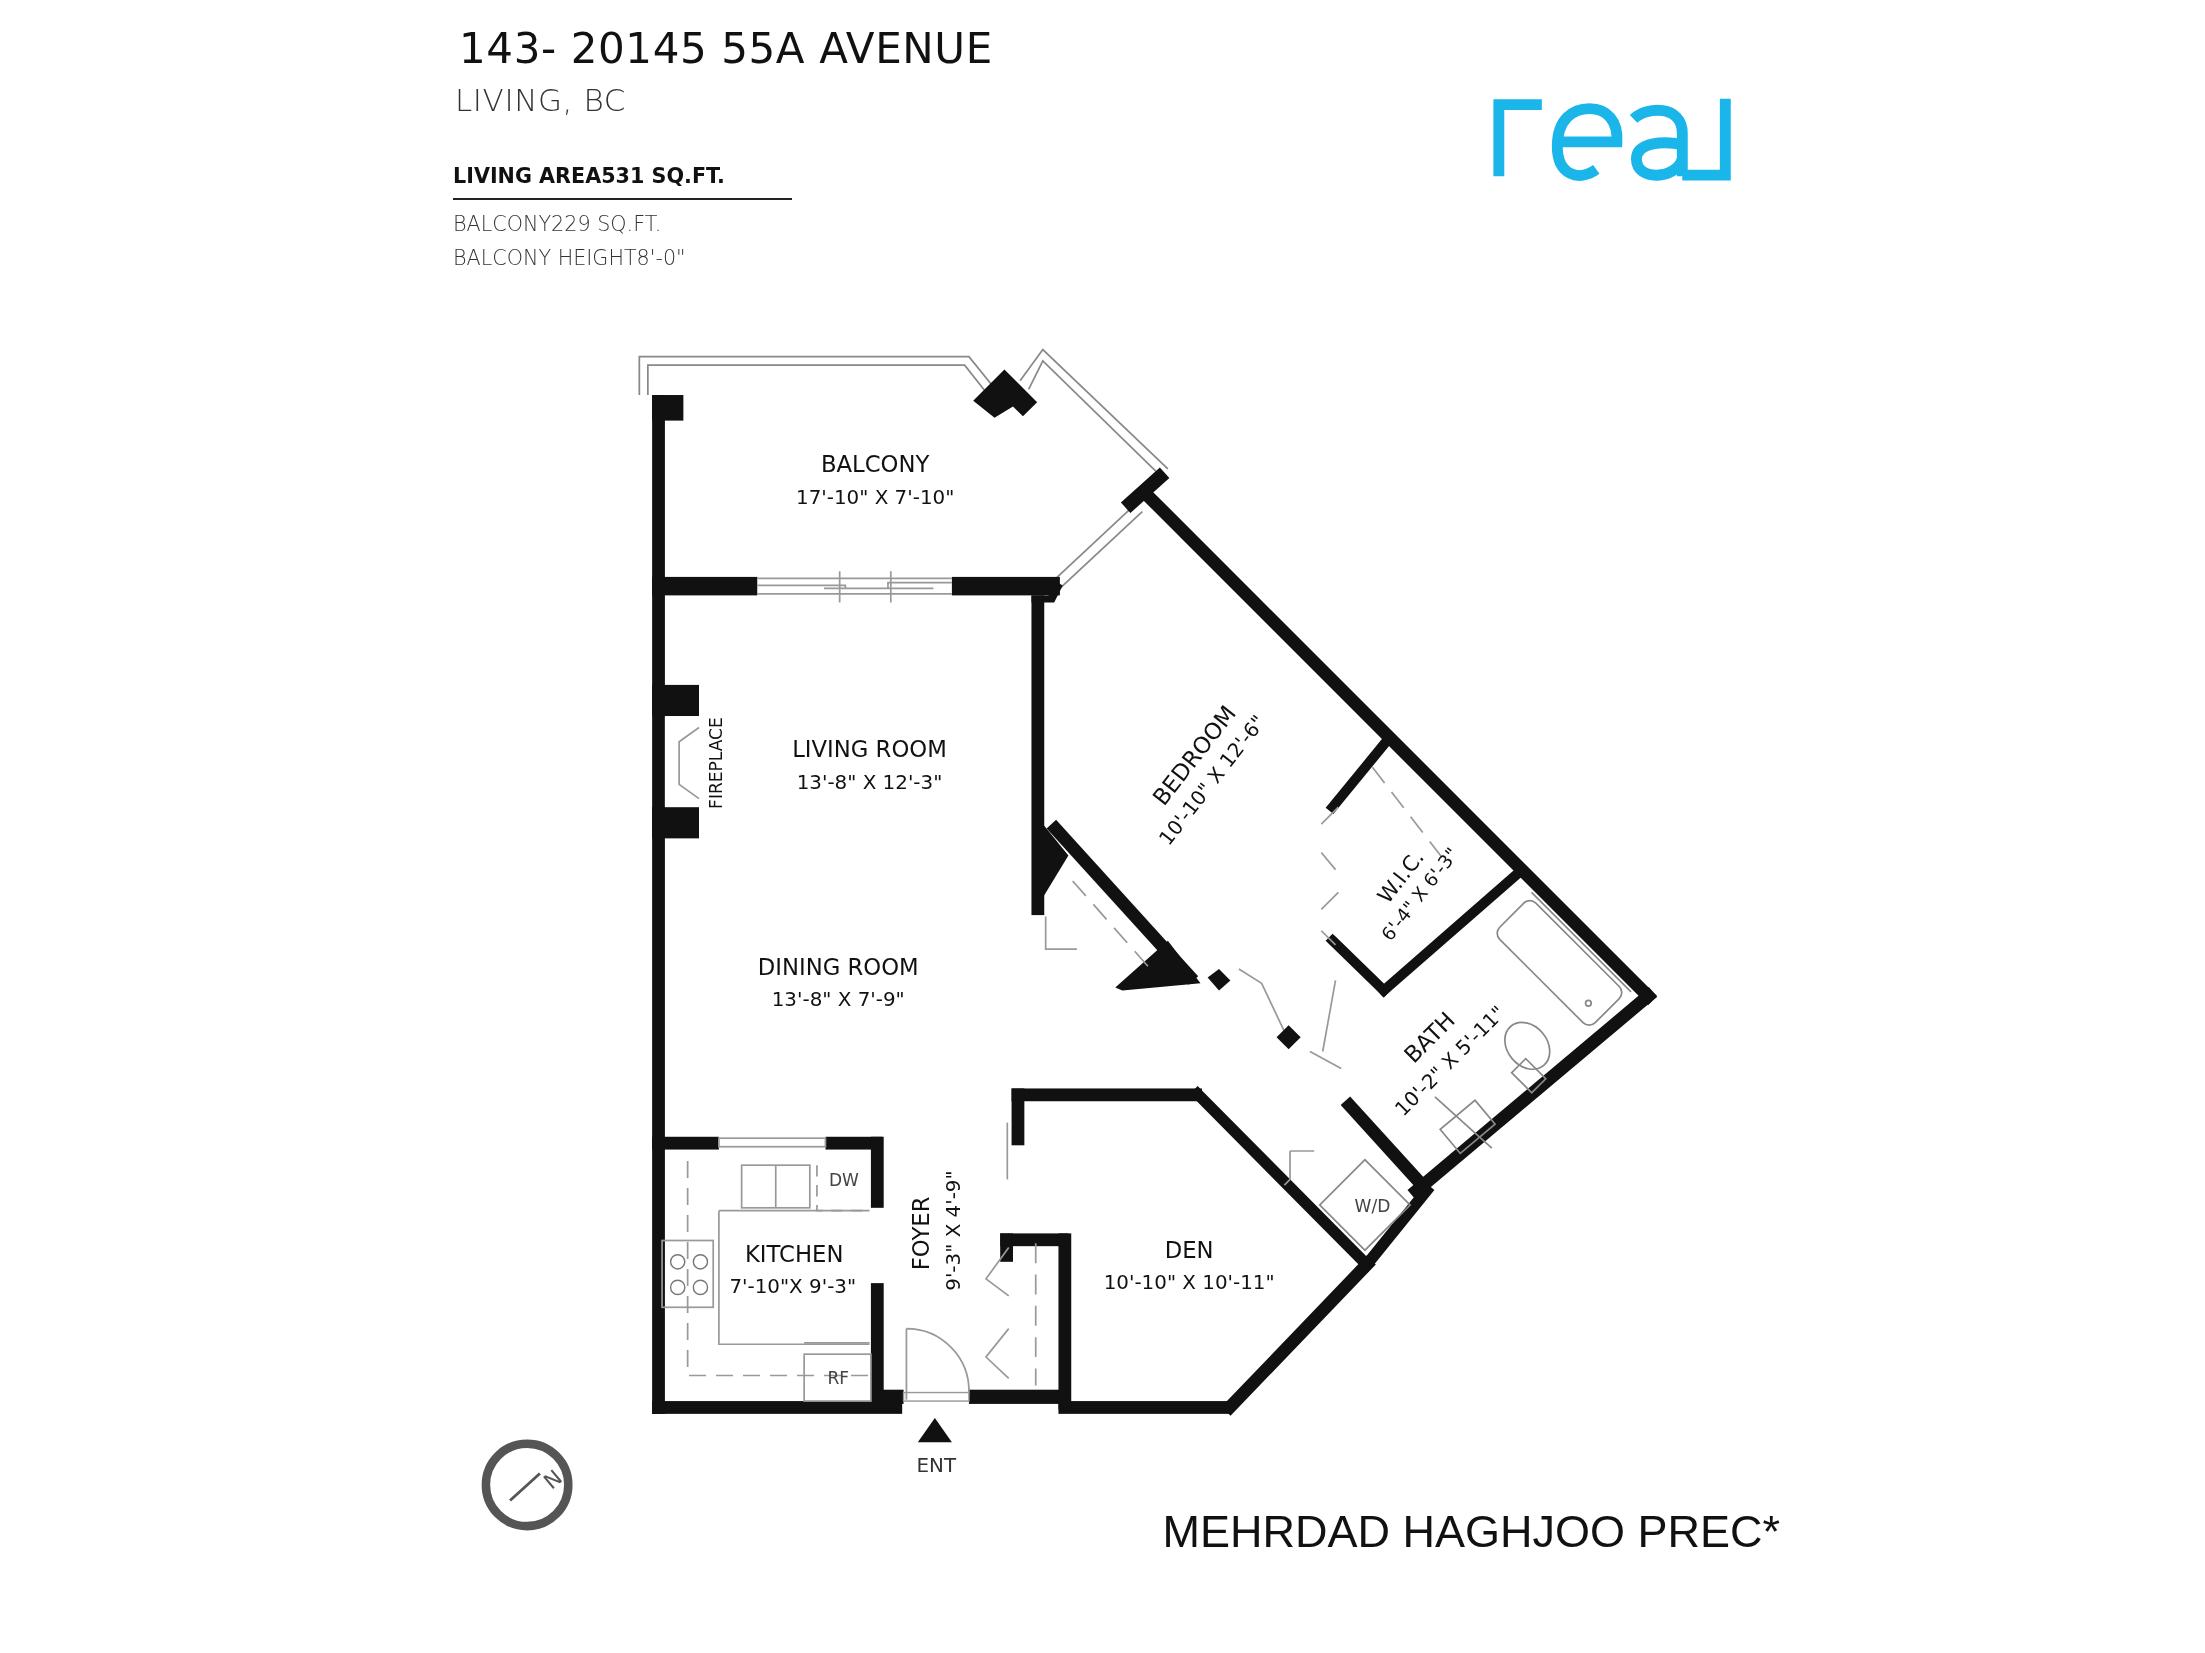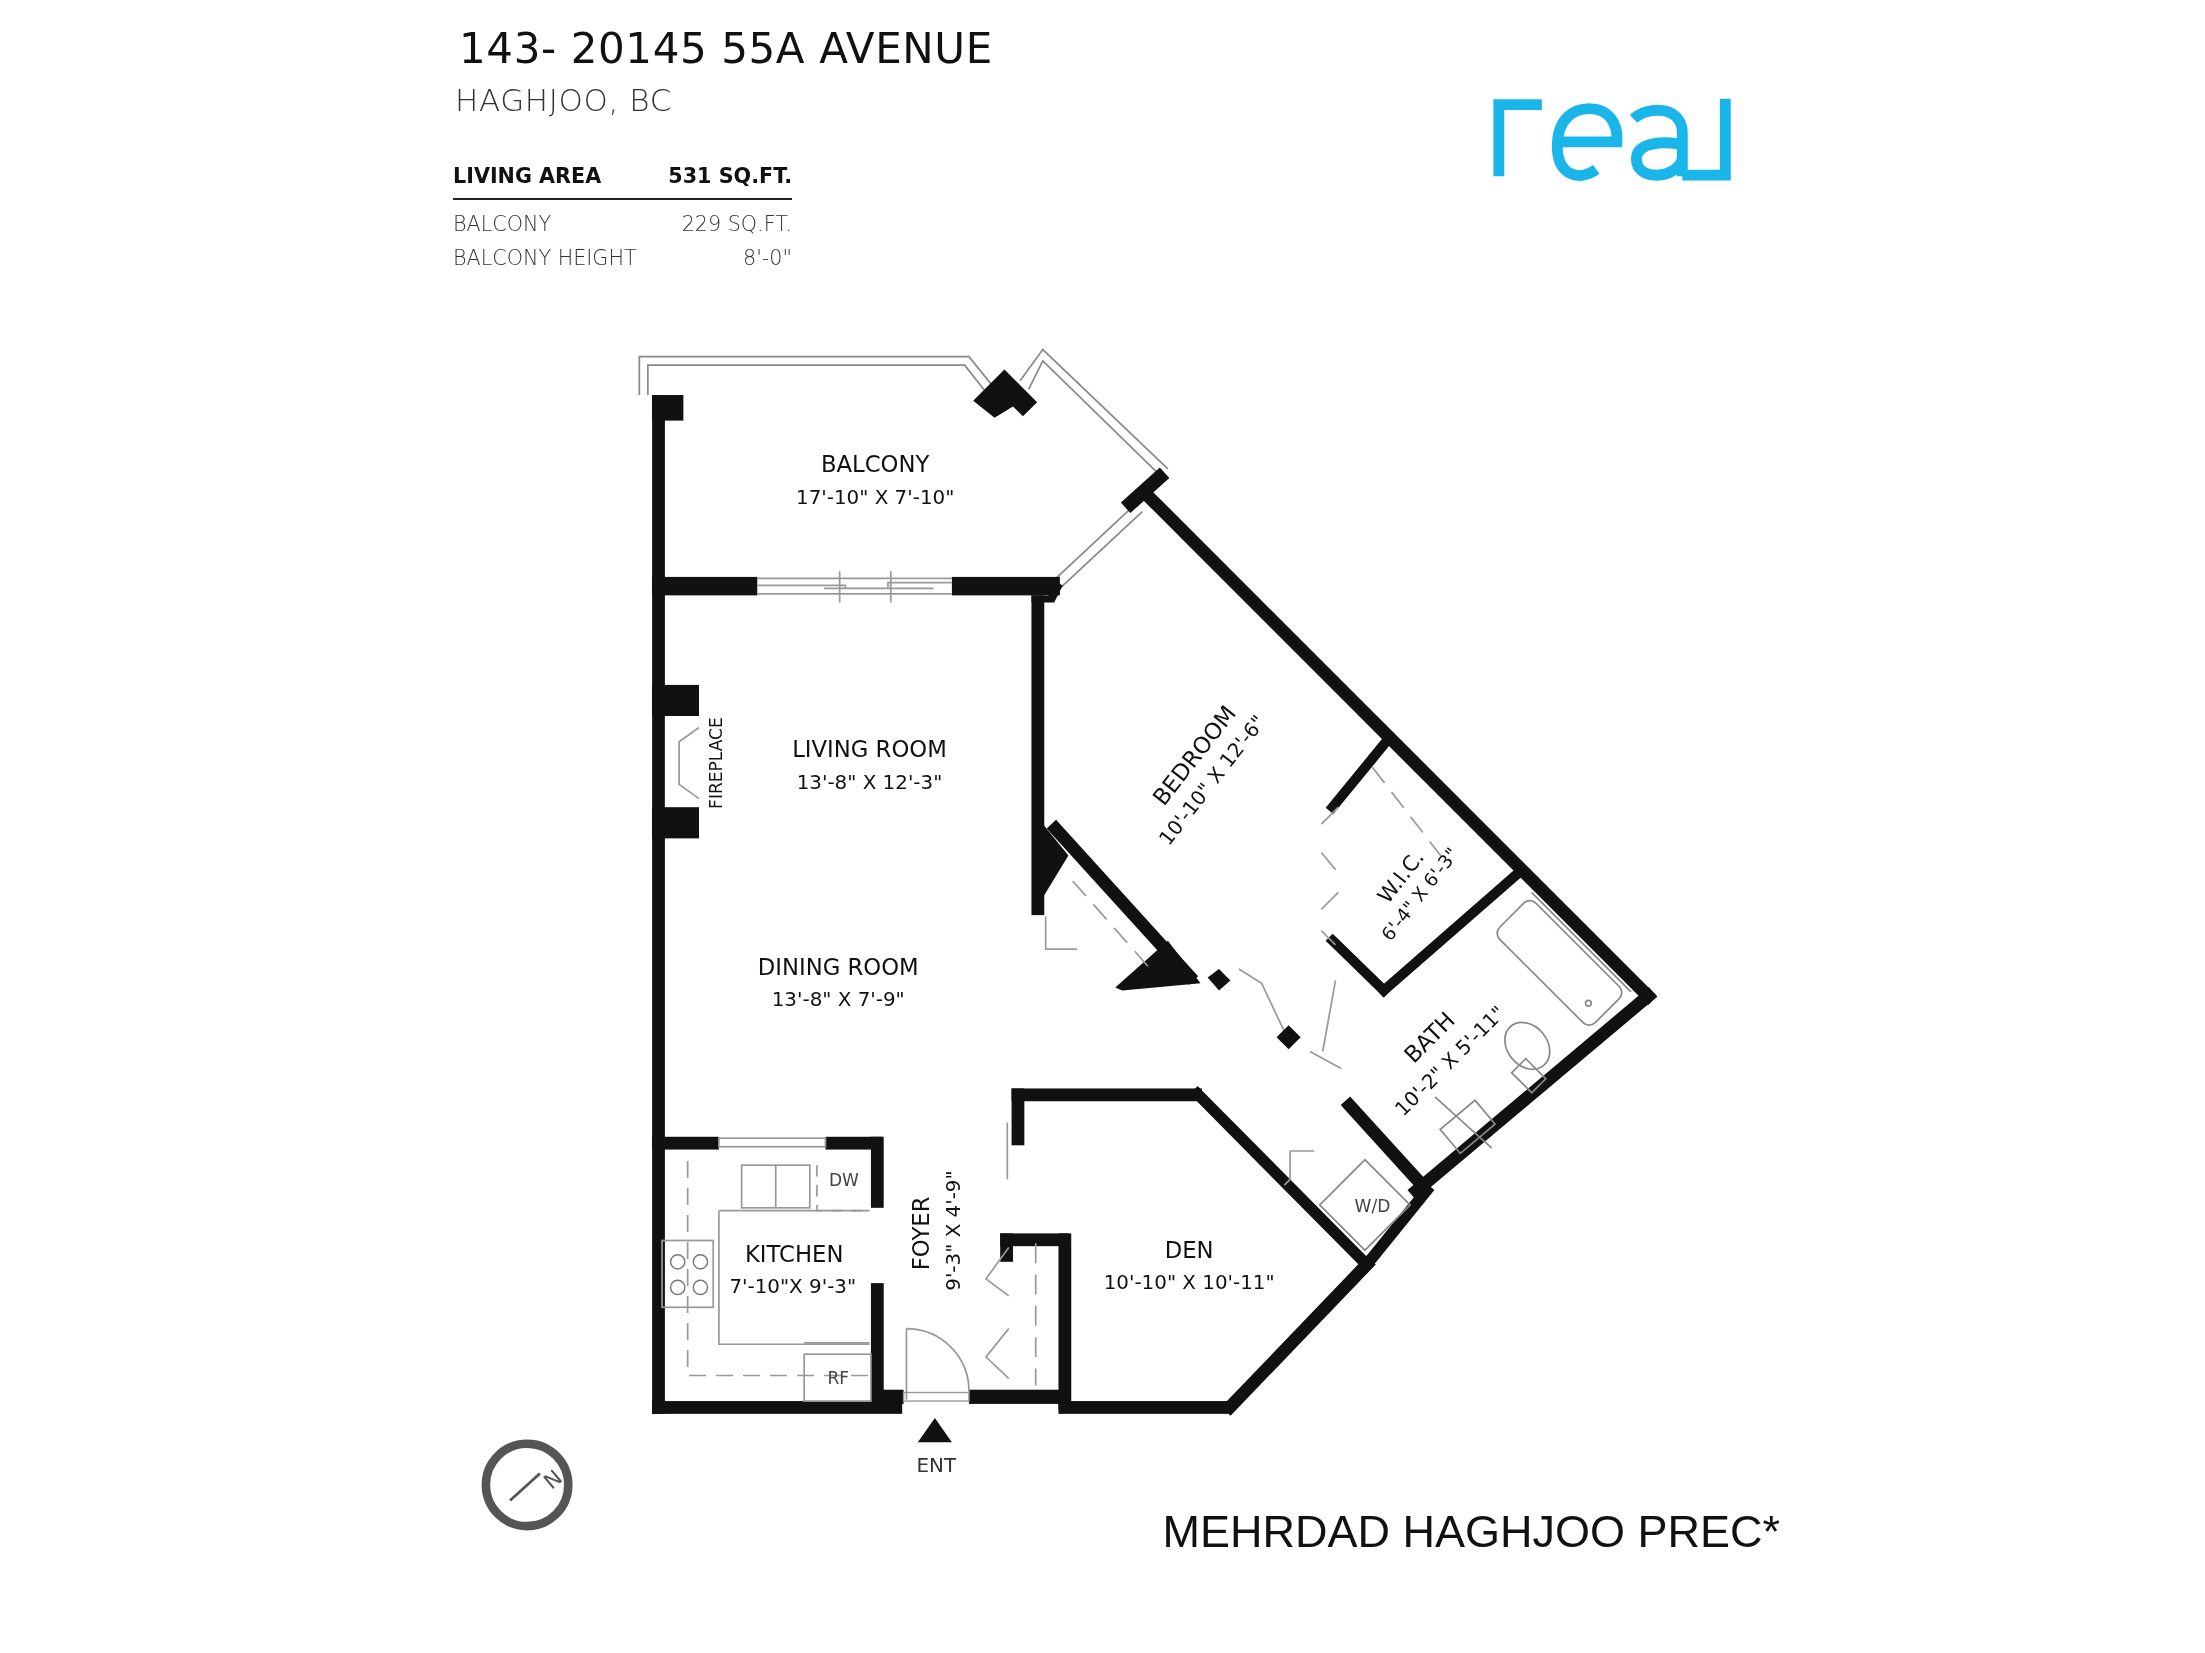--- a/index.html
+++ b/index.html
@@ -1,34 +1,34 @@
 <!DOCTYPE html>
 <html style="font-size:9.2px"><head>
 <meta charset="utf-8">
 <style>
   html, body { margin:0; padding:0; background:#ffffff; }
   body { width:2205px; height:1654px; position:relative; overflow:hidden; font-family:"DejaVu Sans", sans-serif; }
   #plan { position:absolute; left:0; top:0; width:2205px; height:1654px; }
   .hdr-title { position:absolute; left:459px; top:24px; font-family:"DejaVu Sans", sans-serif; font-size:42px; color:#111; letter-spacing:0.6px; font-weight:500; }
   .hdr-sub { position:absolute; left:455px; top:82px; font-family:"DejaVu Sans", sans-serif; font-size:31px; color:#333; font-weight:300; letter-spacing:0.6px; }
   .stats { position:absolute; left:453px; top:154px; width:339px; font-family:"DejaVu Sans", sans-serif; color:#222; }
-  .stats .row { display:flex; justify-content:space-between; font-size:20.7px; height:34px; align-items:center; }
+  .stats .row { display:flex; font-size:20.7px; height:34px; align-items:center; }
   .stats .row.main { color:#111; font-weight:600; border-bottom:2.3px solid #222; height:44px; margin-bottom:6.9px; }
   .stats .row.sub { color:#333; font-weight:300; }
   .logo { position:absolute; left:1493px; top:80px; font-family:"DejaVu Sans", sans-serif; font-size:121px; color:#1ab6ea; line-height:1; letter-spacing:-3.4px; }
   .agent { position:absolute; right:425px; top:1505px; text-align:left; font-family:"Liberation Sans", sans-serif; color:#111; }
   .agent .name { font-size:45px; line-height:53px; }
   .agent .phone { font-size:45px; line-height:53px; }
   svg text { font-family:"DejaVu Sans", sans-serif; fill:#111; }
 </style>
 </head>
 <body>
 
 <div class="hdr-title">143- 20145 55A AVENUE</div>
-<div class="hdr-sub">HAGHJOO, BC</div>
+<div class="hdr-sub">LIVING, BC</div>
 
 <div class="stats">
   <div class="row main">
     <span>LIVING AREA</span>
     <span>531 SQ.FT.</span>
   </div>
   <div class="row sub">
     <span>BALCONY</span>
     <span>229 SQ.FT.</span>
   </div>

